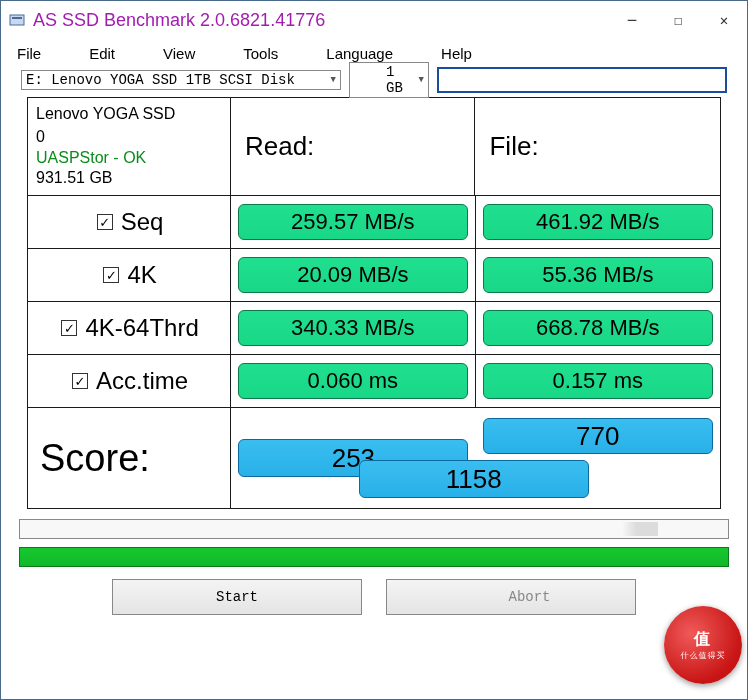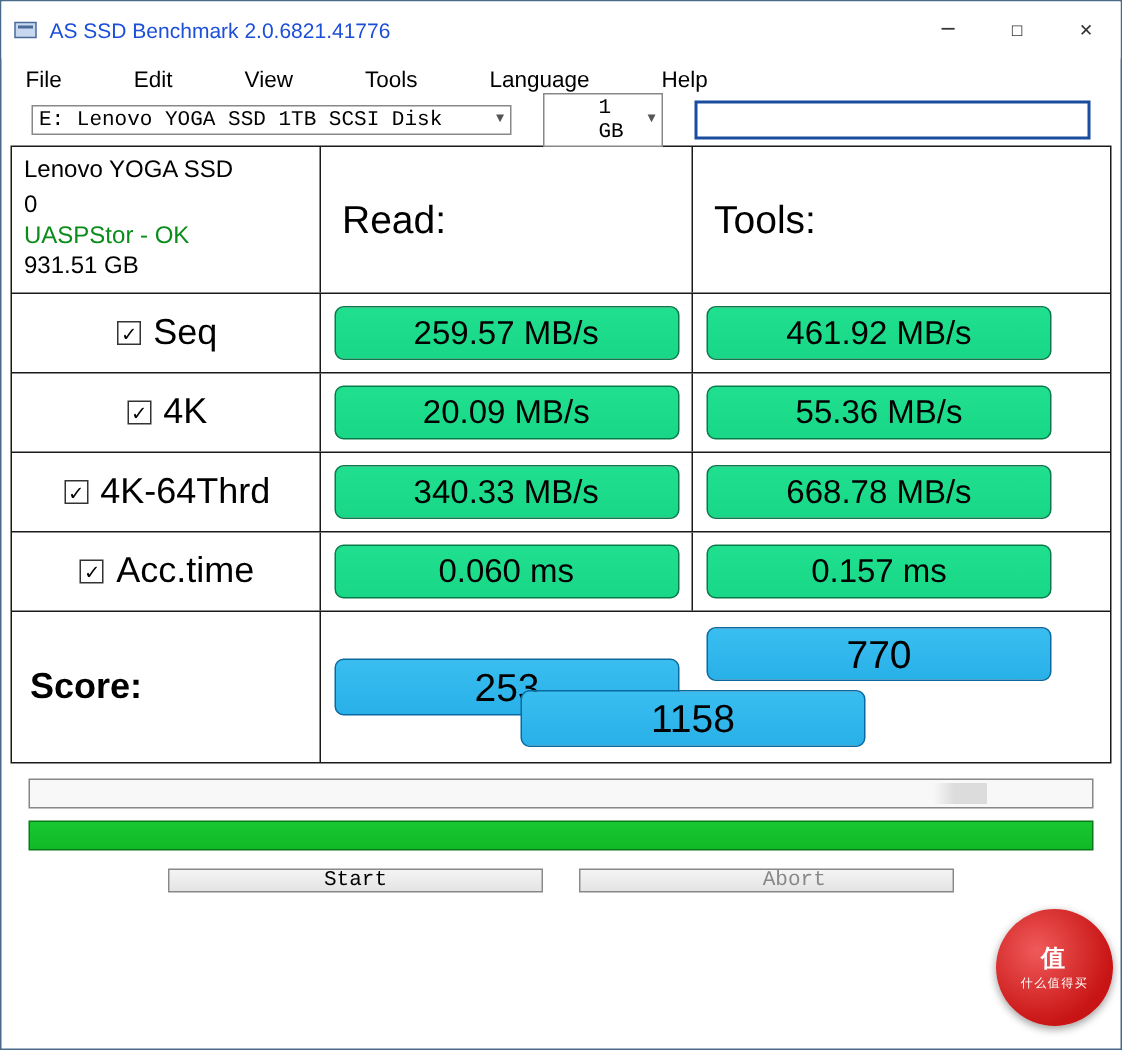--- a/index.html
+++ b/index.html
@@ -1,58 +1,58 @@
 <!DOCTYPE html>
 <html><head>
 <meta charset="utf-8">
 <style>
 * { box-sizing: border-box; margin: 0; padding: 0; }
 body { font-family: "Segoe UI", Tahoma, sans-serif; background: #000; width: 748px; height: 700px; overflow: hidden; }
 .window { width: 748px; height: 700px; background: #fff; border: 1px solid #4a6a8a; display: flex; flex-direction: column; }
 .titlebar { height: 38px; background: #fff; display: flex; align-items: center; padding-left: 8px; }
 .titlebar-icon { width: 16px; height: 16px; margin-right: 8px; }
-.titlebar-text { font-size: 14px; color: #1d4ed8; flex: 1; }
+.titlebar-text { font-size: 18px; color: #a21caf; flex: 1; }
 .win-controls { display: flex; height: 100%; }
 .win-btn { width: 46px; height: 100%; display: flex; align-items: center; justify-content: center; font-family: monospace; font-size: 14px; color: #333; }
 .menubar { height: 28px; display: flex; align-items: center; padding: 0 16px; gap: 48px; font-size: 15px; color: #000; }
 .menu-item { cursor: default; }
-.toolbar { height: 30px; display: flex; align-items: center; padding: 0 20px 4px 20px; gap: 21px; }
+.toolbar { height: 30px; display: flex; align-items: center; padding: 0 20px 4px 20px; gap: 8px; }
 .combo { border: 1px solid #888; background: #fff; font-family: "Courier New", monospace; font-size: 14px; padding: 1px 18px 1px 4px; position: relative; }
 .combo-arrow { position: absolute; right: 4px; top: 50%; transform: translateY(-55%); font-size: 9px; color: #555; }
 .combo-drive { width: 320px; }
 .combo-size { width: 80px; padding-left: 36px; }
 .toolbar-input { flex: 1; border: 2px solid #1a4d9e; background: #fff; height: 26px; }
-.results { margin: 0 6px; border: 1px solid #1a1a1a; }
+.results { margin: 0 26px; border: 1px solid #1a1a1a; }
 .row { display: flex; border-bottom: 1px solid #1a1a1a; }
 .row:last-child { border-bottom: none; }
 .cell { border-right: 1px solid #1a1a1a; padding: 6px 8px; display: flex; flex-direction: column; justify-content: center; }
 .cell:last-child { border-right: none; }
 .cell-label { width: 206px; font-size: 24px; color: #000; padding-left: 10px; }
 .cell-label-check { flex-direction: row; align-items: center; gap: 8px; }
 .cell-value { width: 248px; align-items: center; padding: 8px 6px; }
 .cell-value2 { width: 248px; align-items: center; padding: 8px 6px; }
 .info-block { font-size: 16px; line-height: 1.3; padding: 6px 4px 6px 8px; }
 .info-title { color: #000; }
 .info-zero { color: #000; margin-top: 2px; }
 .info-green { color: #0a8c1a; }
 .info-cap { color: #000; }
 .header-cell { font-size: 26px; color: #000; padding: 10px 14px; }
 .checkbox { width: 16px; height: 16px; border: 1px solid #333; display: inline-flex; align-items: center; justify-content: center; font-size: 13px; line-height: 1; background: #fff; }
 .pill-green { background: linear-gradient(#20e090, #18d888); border: 1px solid #0a7a4a; border-radius: 6px; width: 230px; height: 36px; display: flex; align-items: center; justify-content: center; font-size: 22px; color: #000; }
 .pill-blue { background: linear-gradient(#3abef0, #28b0e8); border: 1px solid #0a6aa0; border-radius: 6px; width: 230px; height: 38px; display: flex; align-items: center; justify-content: center; font-size: 26px; color: #000; }
-.score-label { font-size: 24px; padding-left: 12px; font-weight: bold; }
+.score-label { font-size: 38px; padding-left: 12px; }
 .score-row { height: 100px; }
 .score-stack { flex-direction: column; gap: 6px; align-items: center; padding: 10px 6px; }
 .score-total-row { display:flex; justify-content:center; width:100%; }
 .score-total { position: relative; left: -124px; }
 .progress { margin: 10px 18px 4px 18px; height: 20px; border: 1px solid #888; background: #f8f8f8; position: relative; }
 .progress-partial { position: absolute; right: 70px; top: 2px; bottom: 2px; width: 36px; background: linear-gradient(90deg, transparent, #888 40%, #888); opacity: .25; }
 .progress-full { margin: 4px 18px 8px 18px; height: 20px; border: 1px solid #0a7a1a; background: linear-gradient(#18c830, #10b828); }
 .buttons { display: flex; justify-content: center; gap: 24px; padding: 4px 0 10px 0; }
-.action-btn { width: 250px; height: 16px; border: 1px solid #888; background: linear-gradient(#f4f4f4, #e4e4e4); font-family: "Courier New", monospace; font-size: 14px; color: #000; display:flex; align-items:center; justify-content:center; }
+.action-btn { width: 250px; height: 36px; border: 1px solid #888; background: linear-gradient(#f4f4f4, #e4e4e4); font-family: "Courier New", monospace; font-size: 14px; color: #000; display:flex; align-items:center; justify-content:center; }
 .action-btn.disabled { color: #888; padding-left: 37px; }
 .watermark { position: absolute; right: 6px; bottom: 16px; width: 78px; height: 78px; border-radius: 50%; background: radial-gradient(circle at 35% 35%, #f05a5a, #c81414 70%); box-shadow: 0 2px 6px rgba(0,0,0,.4); display:flex; flex-direction:column; align-items:center; justify-content:center; color:#fff; font-size:16px; font-weight:bold; letter-spacing:2px; }
 .watermark .sub { font-size:8px; font-weight:normal; letter-spacing:1px; }
 </style>
 </head>
 <body>
 
 <div class="window">
 
   <div class="titlebar">
@@ -92,21 +92,21 @@
   <div class="results">
 
     <div class="row">
       <div class="cell cell-label info-block">
         <div class="info-title">Lenovo YOGA SSD</div>
         <div class="info-zero">0</div>
         <div class="info-green">UASPStor - OK</div>
         <div class="info-cap">931.51 GB</div>
       </div>
       <div class="cell cell-value header-cell" style="align-items:flex-start">Read:</div>
-      <div class="cell cell-value2 header-cell" style="align-items:flex-start">Tools:</div>
+      <div class="cell cell-value2 header-cell" style="align-items:flex-start">File:</div>
     </div>
 
     <div class="row">
       <div class="cell cell-label cell-label-check">
         <span class="checkbox">✓</span>
         <span>Seq</span>
       </div>
       <div class="cell cell-value">
           <div class="pill-green">259.57 MB/s</div>
         </div>

